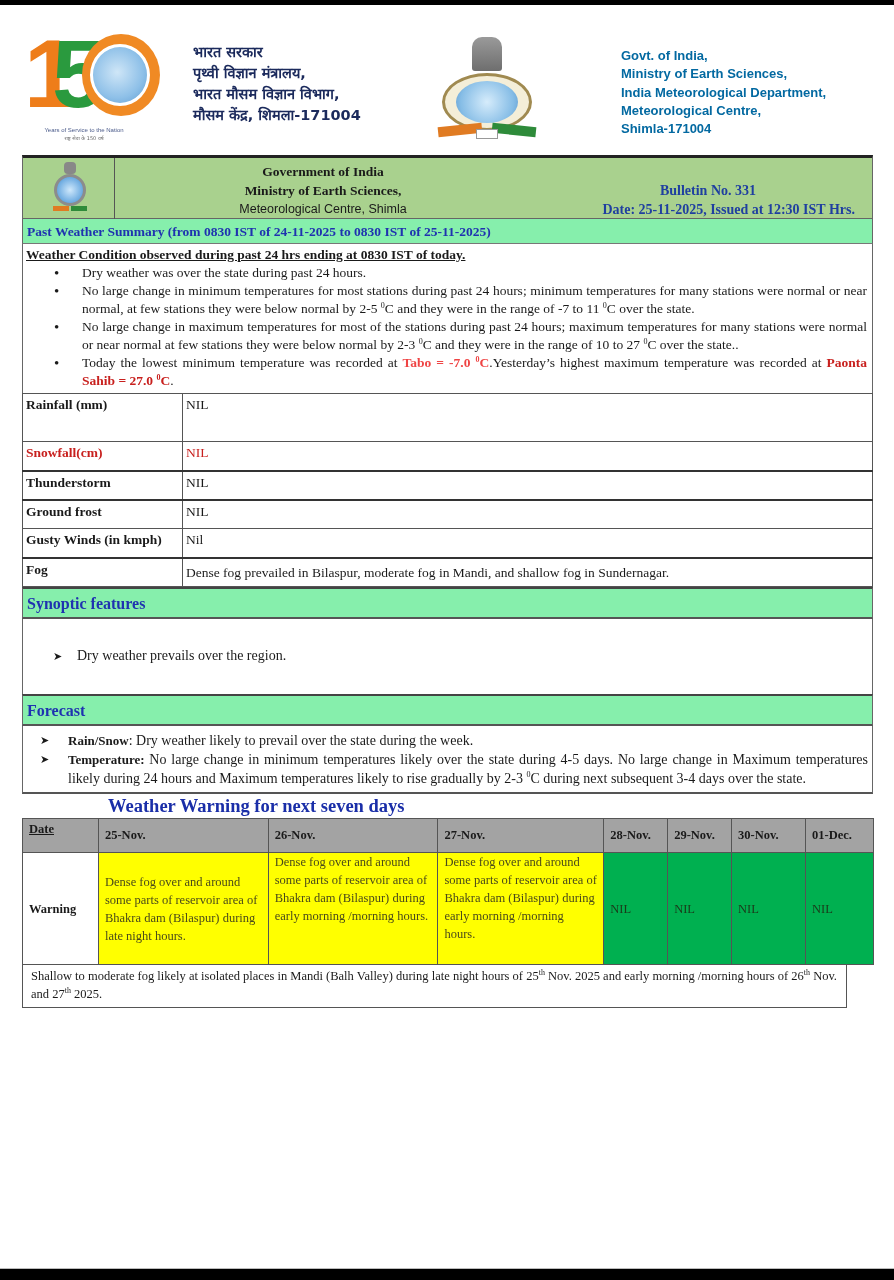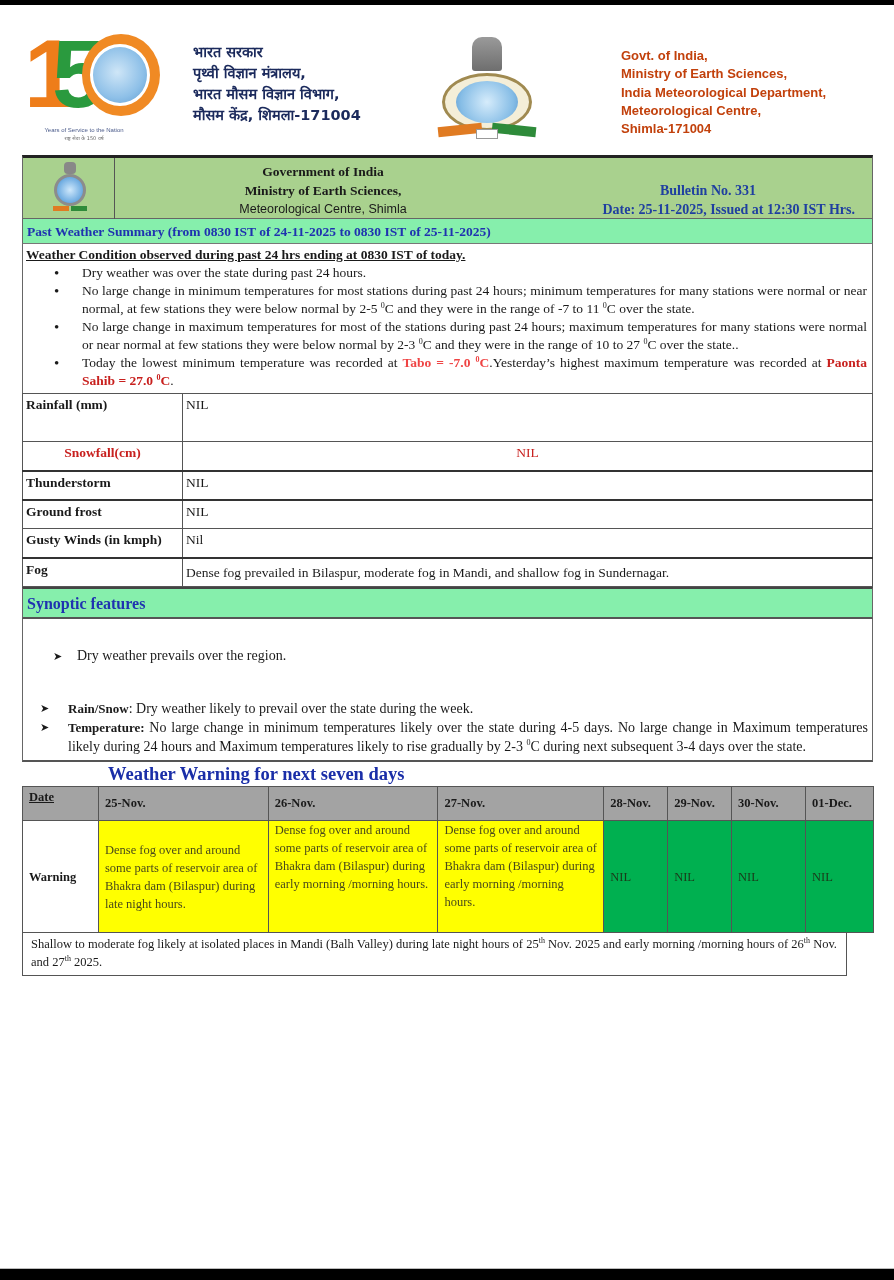--- a/index.html
+++ b/index.html
@@ -22,21 +22,21 @@
     .hindi-block { position: absolute; left: 193px; top: 37px; font-family: "DejaVu Sans", sans-serif; font-weight: bold; font-size: 14.5px; line-height: 21px; color: #1b2a5c; }
 
     .emblem { position: absolute; left: 438px; top: 32px; width: 98px; height: 106px; }
     .emblem .lion { position: absolute; left: 34px; top: 0; width: 30px; height: 34px; background: linear-gradient(#9a9a9a, #6e6e6e); border-radius: 10px 10px 3px 3px; }
     .emblem .disc { position: absolute; left: 4px; top: 36px; width: 90px; height: 58px; border-radius: 50%; border: 3px solid #a08a50; background: #f4eed8; }
     .emblem .disc-inner { position: absolute; left: 18px; top: 44px; width: 62px; height: 42px; border-radius: 50%; background: radial-gradient(circle, #d6ecfb 0%, #86bde6 70%, #5b98cf 100%); }
     .emblem .ribbon-l { position: absolute; left: 0; top: 88px; width: 44px; height: 10px; background: #e07b22; transform: rotate(-6deg); }
     .emblem .ribbon-r { position: absolute; left: 54px; top: 88px; width: 44px; height: 10px; background: #2e8b3a; transform: rotate(6deg); }
     .emblem .ribbon-c { position: absolute; left: 38px; top: 92px; width: 22px; height: 10px; background: #fff; border: 1px solid #999; }
 
-    .eng-block { position: absolute; left: 621px; top: 42px; font-family: "Liberation Sans", sans-serif; font-weight: bold; font-size: 13px; line-height: 18.3px; color: #c2410c; }
+    .eng-block { position: absolute; left: 621px; top: 42px; font-family: "Liberation Sans", sans-serif; font-weight: bold; font-size: 13px; line-height: 18.3px; color: #0369a1; }
 
     
     .doc { position: absolute; left: 22px; top: 155px; width: 851px; }
     .hdr { position: relative; height: 64px; background: #a9d18e; border-top: 3px solid #222; border-bottom: 1px solid #666; border-left: 1px solid #666; border-right: 1px solid #666; }
     .hdr .logo-cell { position: absolute; left: 0; top: 0; width: 92px; height: 61px; border-right: 1px solid #555; }
     .mini-emblem { position: absolute; left: 30px; top: 4px; width: 34px; height: 52px; }
     .mini-emblem .l { position: absolute; left: 11px; top: 0; width: 12px; height: 12px; background: #888; border-radius: 4px; }
     .mini-emblem .c { position: absolute; left: 1px; top: 12px; width: 32px; height: 32px; border-radius: 50%; border: 3px solid #8c8c8c; background: radial-gradient(circle, #cfe8fb 0%, #6aa9e0 70%, #3d82c6 100%); }
     .mini-emblem .r1 { position: absolute; left: 0; top: 44px; width: 16px; height: 5px; background: #e07b22; }
     .mini-emblem .r2 { position: absolute; left: 18px; top: 44px; width: 16px; height: 5px; background: #2e8b3a; }
@@ -57,21 +57,21 @@
     .blue-t { color: #ef4444; font-weight: bold; }
     .red-t { color: #c8201e; font-weight: bold; }
     sup { font-size: 8px; line-height: 0; vertical-align: super; }
 
     .stbl { border-collapse: collapse; width: 851px; font-size: 13.5px; }
     .stbl td { border: 1px solid #555; padding: 3px 3px; vertical-align: top; }
     .stbl td.k { width: 160px; font-weight: bold; }
     .stbl tr.r-rain td { height: 48px; }
     .stbl tr.r-std td { height: 29px; }
     .stbl tr.thick td { border-top: 2px solid #333; }
-    .red-row td { color: #c8201e; text-align: center; }
+    .red-row td { color: #c8201e; }
 
     .syn-bar { height: 32px; font-size: 16px; line-height: 30px; padding-left: 4px; border-top: 2px solid #444; border-bottom: 2px solid #555; }
     .syn-body { height: 75px; border-left: 1px solid #666; border-right: 1px solid #666; position: relative; font-size: 14px; }
     .syn-body .item { position: absolute; left: 30px; top: 29px; }
     .arrow { display: inline-block; width: 14px; font-size: 11px; margin-right: 10px; }
     .fc-bar { height: 32px; font-size: 16px; line-height: 30px; padding-left: 4px; border-top: 2px solid #444; border-bottom: 2px solid #555; }
     .fc-body { border-left: 1px solid #666; border-right: 1px solid #666; padding: 5px 4px 4px 14px; font-size: 14px; line-height: 19px; border-bottom: 2px solid #555; }
     .fc-body .fi { position: relative; padding-left: 31px; text-align: justify; }
     .fc-body .fi .ar { position: absolute; left: 3px; top: 0; font-size: 11px; }
     .fc-body .lbl { font-weight: bold; font-size: 13px; }
@@ -191,20 +191,21 @@
       <td style="padding-top:6px;">Dense fog prevailed in Bilaspur, moderate fog in Mandi, and shallow fog in Sundernagar.</td>
     </tr>
   </tbody>
     </table>
 
   <div class="section-bar syn-bar">Synoptic features</div>
   <div class="syn-body">
     <div class="item"><span class="arrow">➤</span><span>Dry weather prevails over the region.</span></div>
   </div>
 
+  <div class="section-bar fc-bar">Forecast</div>
   <div class="fc-body">
     <div class="fi"><span class="ar">➤</span><span class="lbl">Rain/Snow</span><span>: Dry weather likely to prevail over the state during the week.</span></div>
     <div class="fi"><span class="ar">➤</span><span class="lbl">Temperature:</span><span> No large change in minimum temperatures likely over the state during 4-5 days. No large change in Maximum temperatures likely during 24 hours and Maximum temperatures likely to rise gradually by 2-3 </span><sup>0</sup><span>C during next  subsequent 3-4 days over the state.</span></div>
   </div>
 
   <div class="warn-title">Weather Warning for next seven days</div>
 
   <table class="wtbl">
     <tbody>
         <tr class="head">

